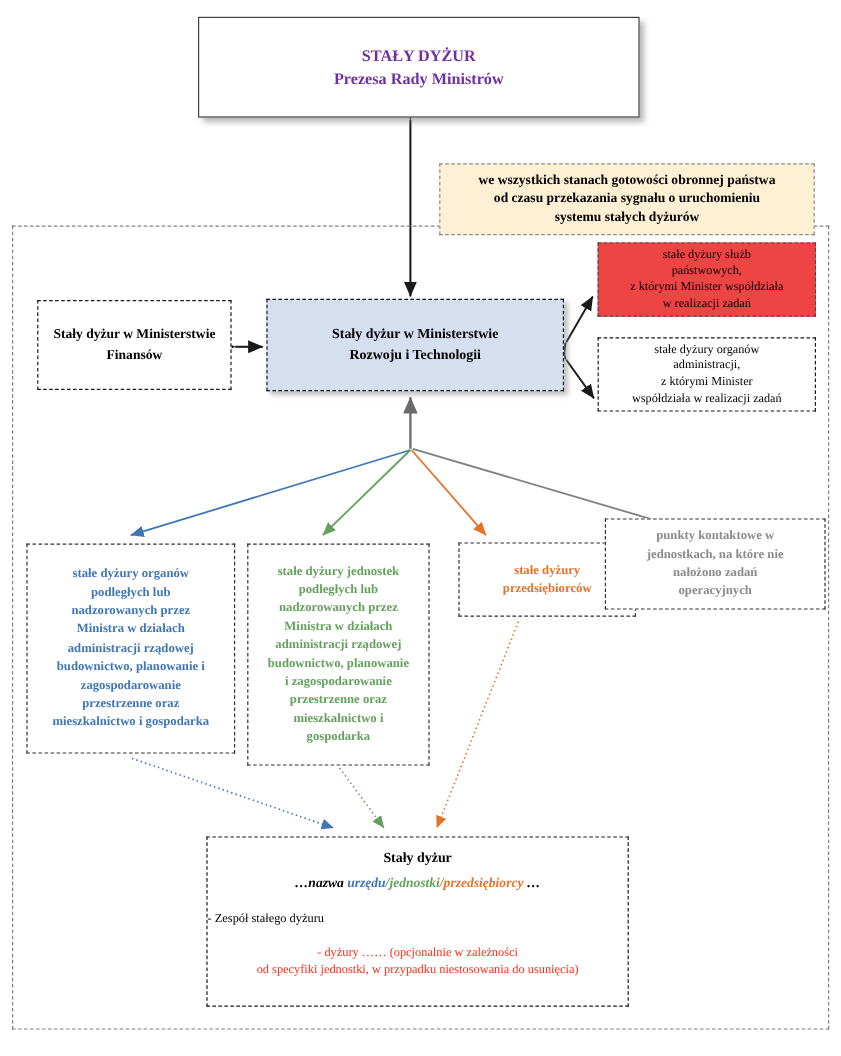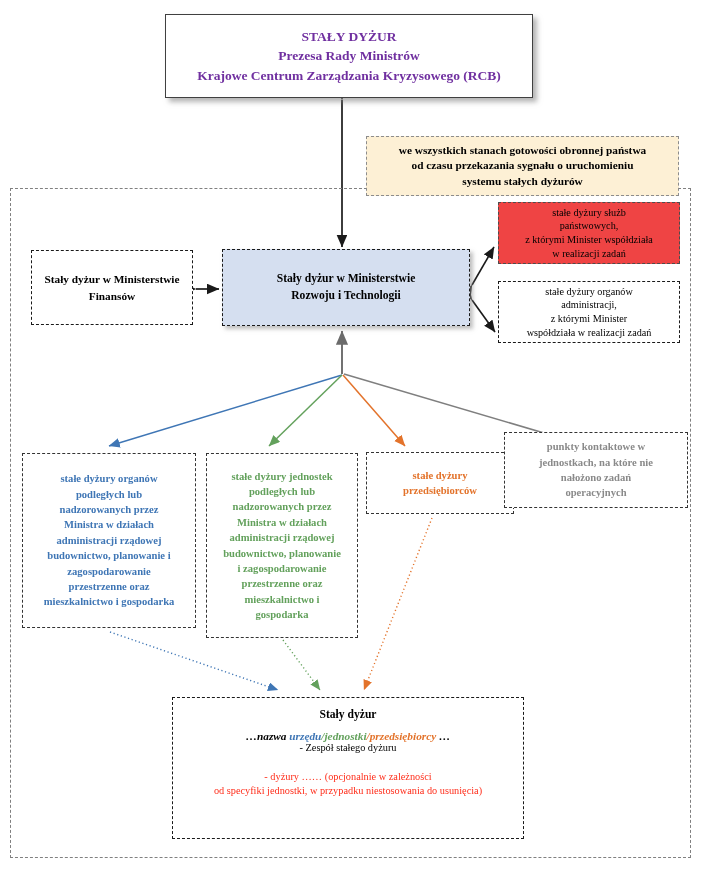--- a/index.html
+++ b/index.html
@@ -42,36 +42,36 @@
   #svc-box .txt,#adm-box .txt{color:#000;font-size:10.2px;line-height:1.34;}
 
   
   .mid{background:#fff;border:1.5px dashed #333;}
   .mid .txt{font-weight:bold;font-size:10.6px;line-height:1.45;}
   #mid-blue{left:22px;top:453px;width:174px;height:175px;}
   #mid-blue .txt{color:#3f76b5;}
   #mid-green{left:206px;top:453px;width:152px;height:185px;}
   #mid-green .txt{color:#63a martial;}
   #mid-green .txt{color:#63a15c;}
-  #mid-orange{left:366px;top:452px;width:148px;height:62px;}
+  #mid-orange{left:382px;top:452px;width:148px;height:62px;}
   #mid-orange .txt{color:#e3732b;}
   #mid-grey{left:504px;top:432px;width:184px;height:76px;}
   #mid-grey .txt{color:#8a8a8a;}
 
   
   #bottom-box{left:172px;top:697px;width:352px;height:142px;background:#fff;
               border:1.5px dashed #1a1a1a;align-items:flex-start;}
   #bottom-box .inner{width:100%;padding-top:10px;}
   .bb-title{color:#000;font-weight:bold;font-size:11.6px;text-align:center;}
   .bb-line2{font-size:11.3px;text-align:center;margin-top:9px;font-style:italic;font-weight:bold;}
   .bb-line2 .c-black{color:#000;}
   .bb-line2 .c-blue{color:#3f76b5;}
   .bb-line2 .c-green{color:#63a15c;}
   .bb-line2 .c-orange{color:#e3732b;}
-  .bb-line3{color:#000;font-size:10.3px;text-align:center;}
+  .bb-line3{color:#000;font-size:10.3px;text-align:left;margin-top:18px;}
   .bb-line4{color:#ff2d1a;font-size:10.3px;text-align:center;margin-top:17px;line-height:1.4;}
 </style>
 </head>
 <body>
 
 <svg id="canvas" viewBox="0 0 701 880" xmlns="http://www.w3.org/2000/svg">
   <defs>
     <marker id="ah-black" markerWidth="9" markerHeight="9" refX="7.2" refY="3.2" orient="auto" markerUnits="strokeWidth">
       <path d="M0,0 L7.4,3.2 L0,6.4 z" fill="#1a1a1a"></path>
     </marker>
@@ -117,21 +117,20 @@
   <line x1="283" y1="640" x2="320" y2="690" stroke="#63a15c" stroke-width="1.4" stroke-dasharray="1.2 2.6" marker-end="url(#ah-green)"></line>
   <line x1="432" y1="518" x2="364" y2="690" stroke="#e3732b" stroke-width="1.4" stroke-dasharray="1.2 2.6" marker-end="url(#ah-orange)"></line>
 </svg>
 
 <div id="outer-container"></div>
 
 <div class="box" id="top-box">
   <span class="txt">
     <span>STAŁY DYŻUR</span><br>
     <span>Prezesa Rady Ministrów</span><br>
-    <span>Krajowe Centrum Zarządzania Kryzysowego (RCB)</span>
   </span>
 </div>
 
 <div class="box" id="note-box">
   <span class="txt">
     <span>we wszystkich stanach gotowości obronnej państwa</span><br>
     <span>od czasu przekazania sygnału o uruchomieniu</span><br>
     <span>systemu stałych dyżurów</span>
   </span>
 </div>

